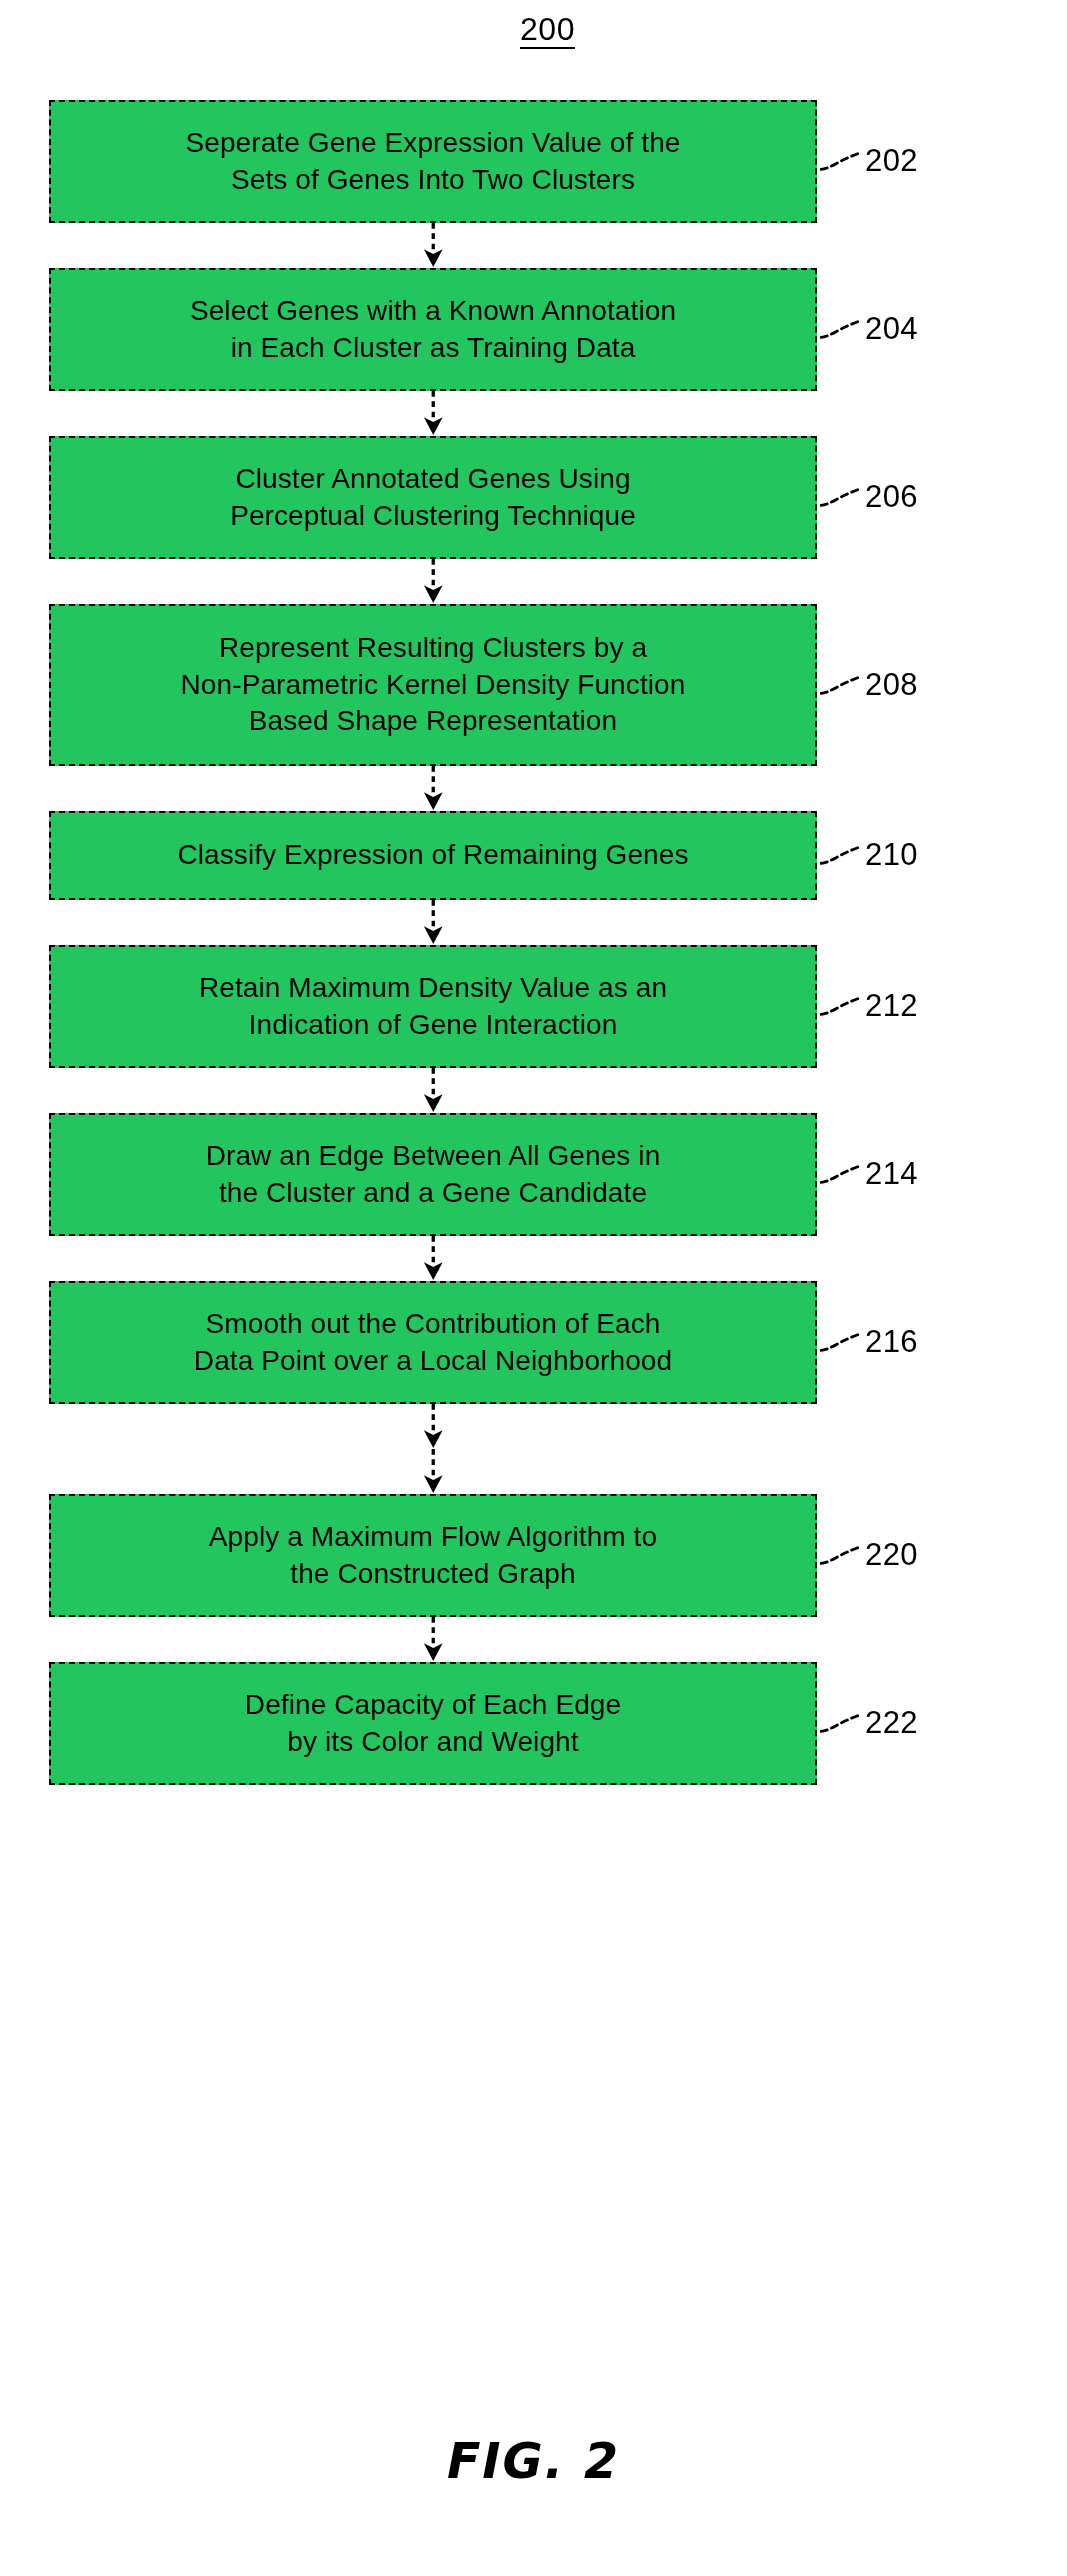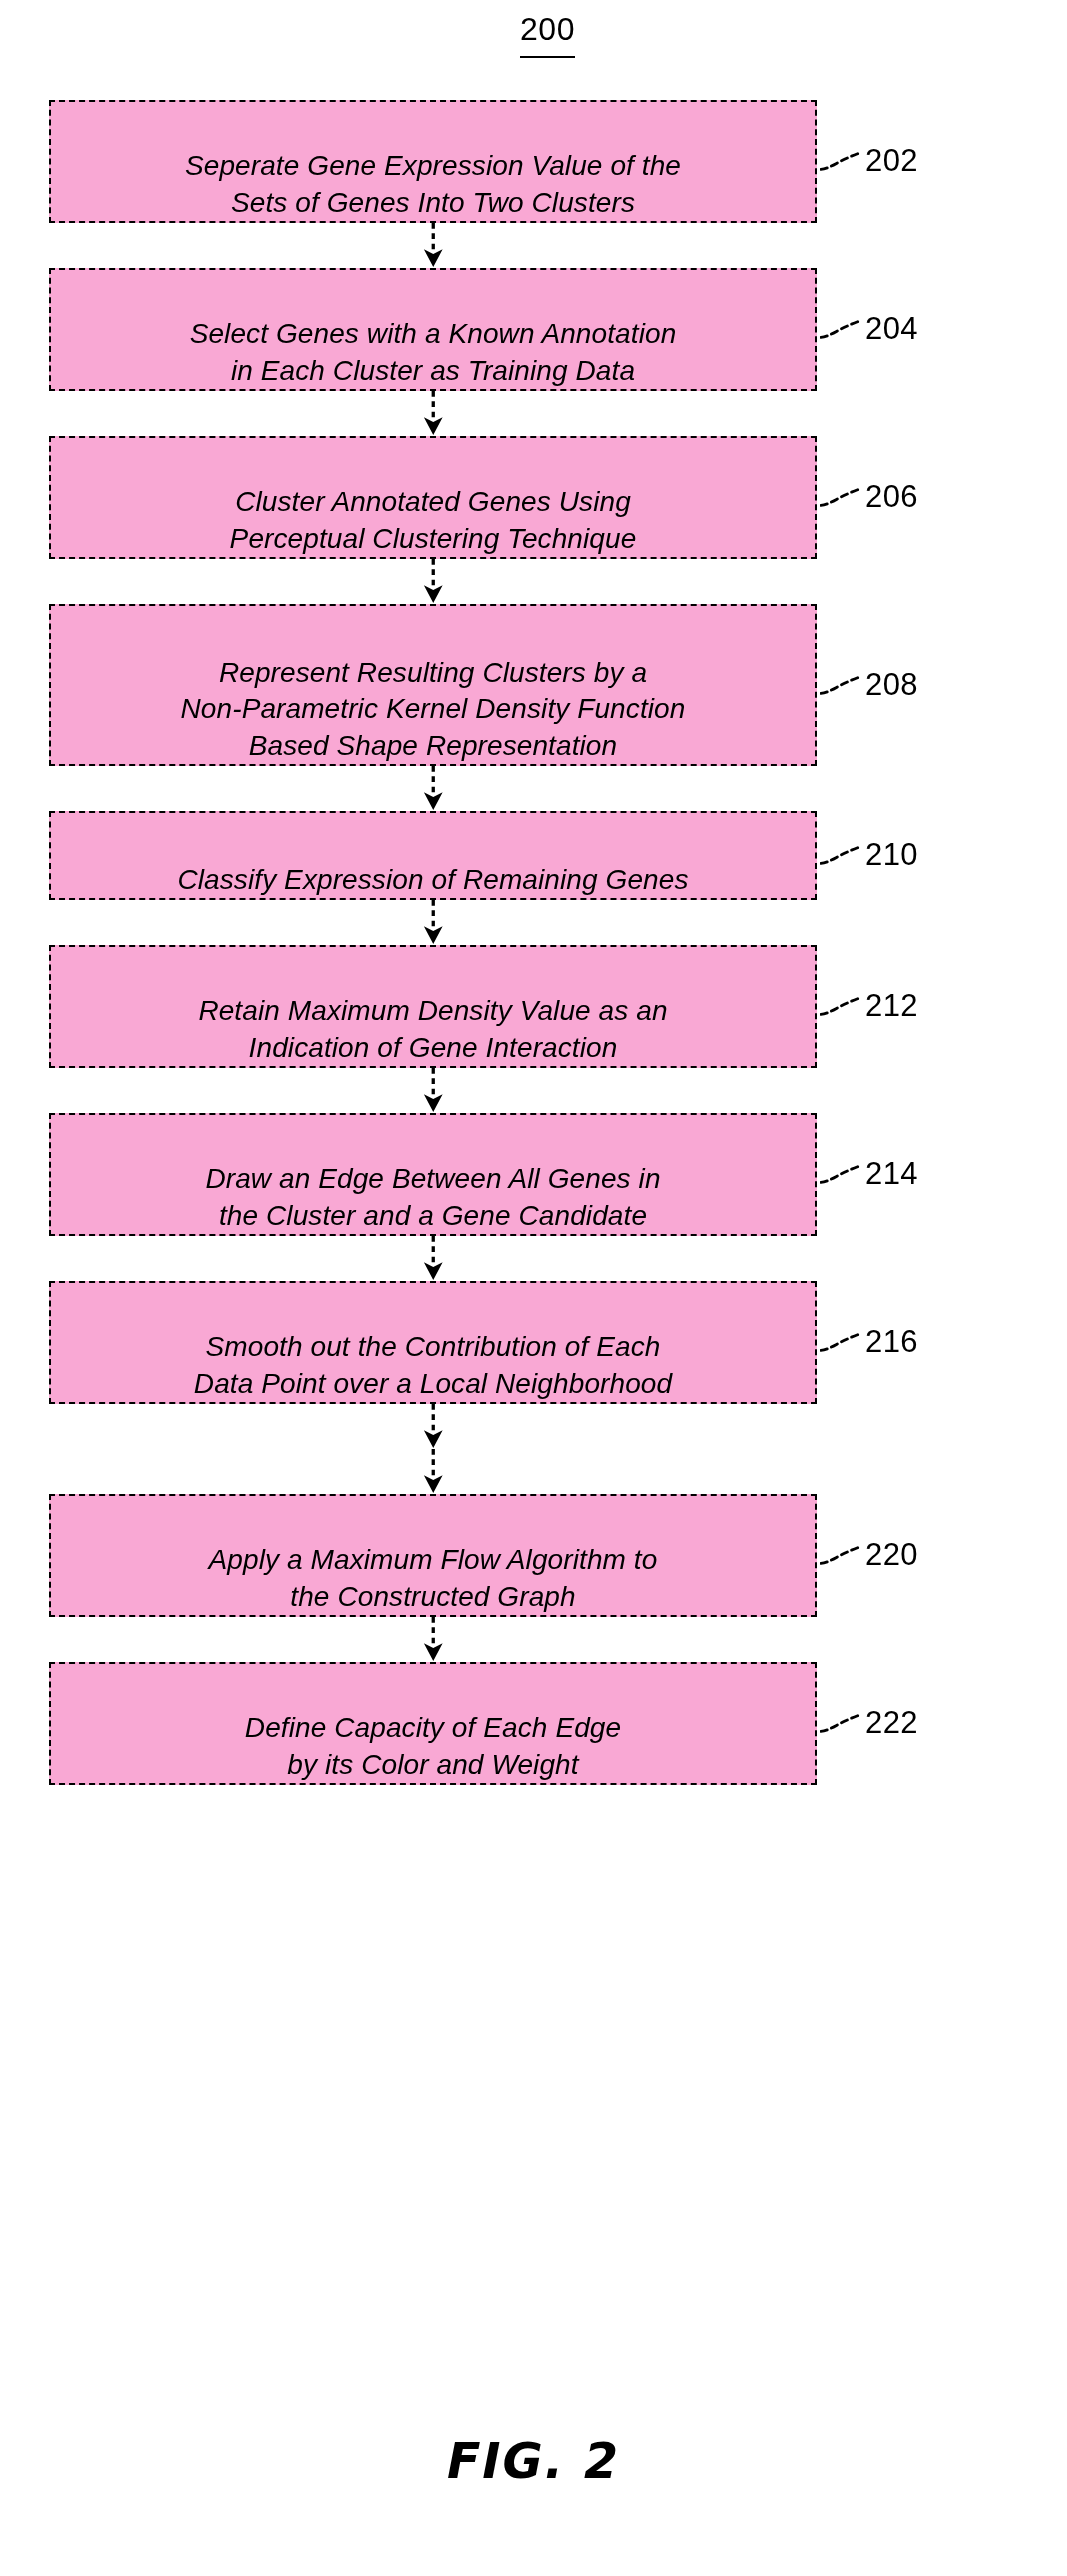--- a/index.html
+++ b/index.html
@@ -22,47 +22,46 @@
     position: absolute;
     top: 13.2px;
     left: 0;
     width: 1067px;
     text-align: center;
   }
   #figure-ref .num {
     font-size: 32px;
     letter-spacing: 0.5px;
     border-bottom: 2.8px solid #000;
-    padding-bottom: 9px;
+    padding-bottom: 0;
     display: inline-block;
     line-height: 1.05;
     margin-left: 28px;
   }
 
   
   #flow {
     position: absolute;
     left: 49px;
     top: 100px;
     width: 768px;
   }
 
   .step {
     position: relative;
   }
 
   .node {
     border: 2.8px dashed #000000;
-    background: #f9a8d4;
+    background: #22c55e;
     display: flex;
-    align-items: flex-end;
+    align-items: center;
     justify-content: center;
     text-align: center;
     padding: 0 24.5px;
-    font-style: italic;
   }
 
   .node-text {
     font-size: 28px;
     line-height: 1.30;
     letter-spacing: 0.1px;
     white-space: pre-line;
   }
 
   .h1 { height: 89px; }

